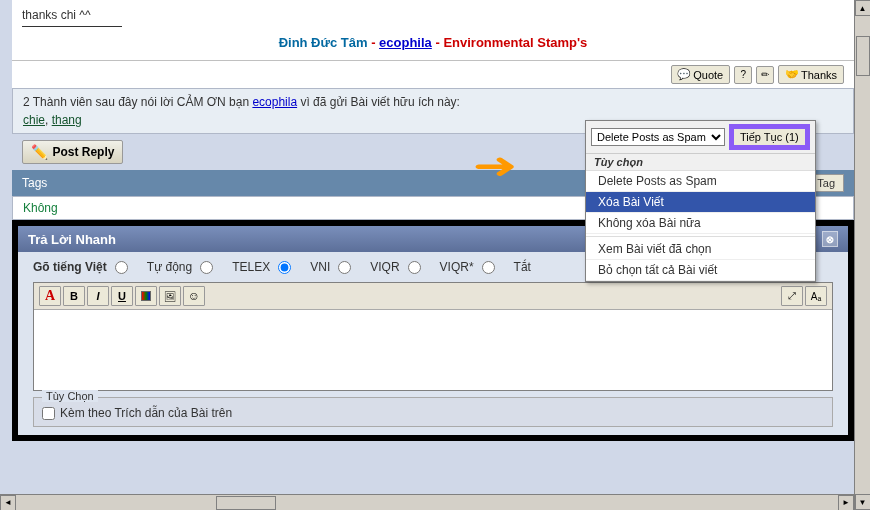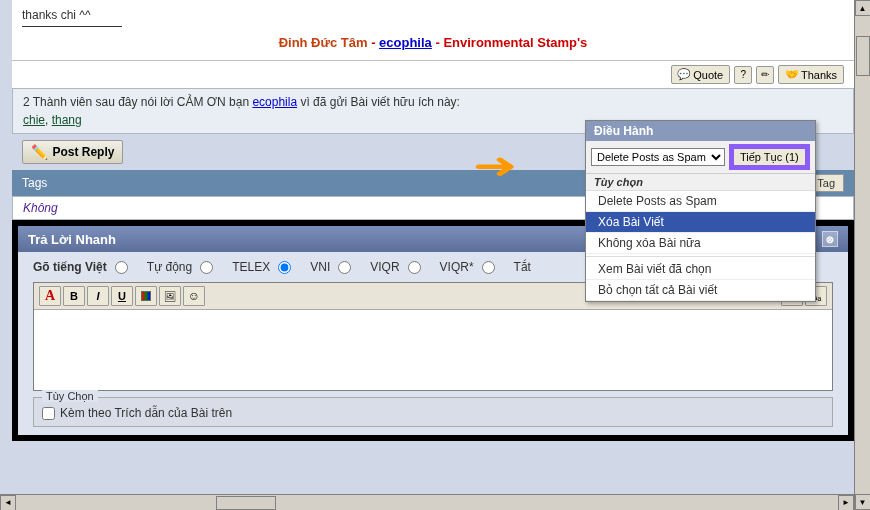--- a/index.html
+++ b/index.html
@@ -127,21 +127,21 @@
       border-bottom: 1px solid #333;
       width: 100px;
       margin-bottom: 8px;
     }
     .author-title {
       text-align: center;
       font-weight: bold;
       font-size: 13px;
     }
     .author-title .name {
-      color: #c2410c;
+      color: #0369a1;
     }
     .author-title .separator {
       color: #cc0000;
     }
     .author-title .eco {
       color: #0000cc;
       text-decoration: underline;
     }
 
     
@@ -245,22 +245,21 @@
       justify-content: space-between;
     }
     .tags-label {
       font-weight: normal;
       font-size: 12px;
     }
     .tags-content {
       padding: 4px 10px;
       background: #ffffff;
       border: 1px solid #b0b8c8;
-      font-style: italic;
-      color: #4c1d95;
+      color: #15803d;
       font-size: 12px;
     }
     .edit-tag-btn {
       background: #ece9d8;
       border: 1px solid #999;
       padding: 2px 8px;
       cursor: pointer;
       font-size: 11px;
       color: #333;
     }
@@ -642,23 +641,20 @@
             <input type="checkbox" style="">
             <label>Kèm theo Trích dẫn của Bài trên</label>
           </div>
         </div>
       </div>
     </div>
 
   </div>
 
   <div class="dropdown-overlay">
-    <div class="dropdown-header">
-      <span>Điều Hành</span>
-    </div>
     <div class="dropdown-select-row">
       <select class="dropdown-select">
         <option>Delete Posts as Spam</option>
         <option>Xóa Bài Viết</option>
         <option>Không xóa Bài nữa</option>
         <option>Xem Bài viết đã chọn</option>
         <option>Bỏ chọn tất cả Bài viết</option>
       </select>
       <button class="btn-tiep-tuc">Tiếp Tục (1)</button>
     </div>

